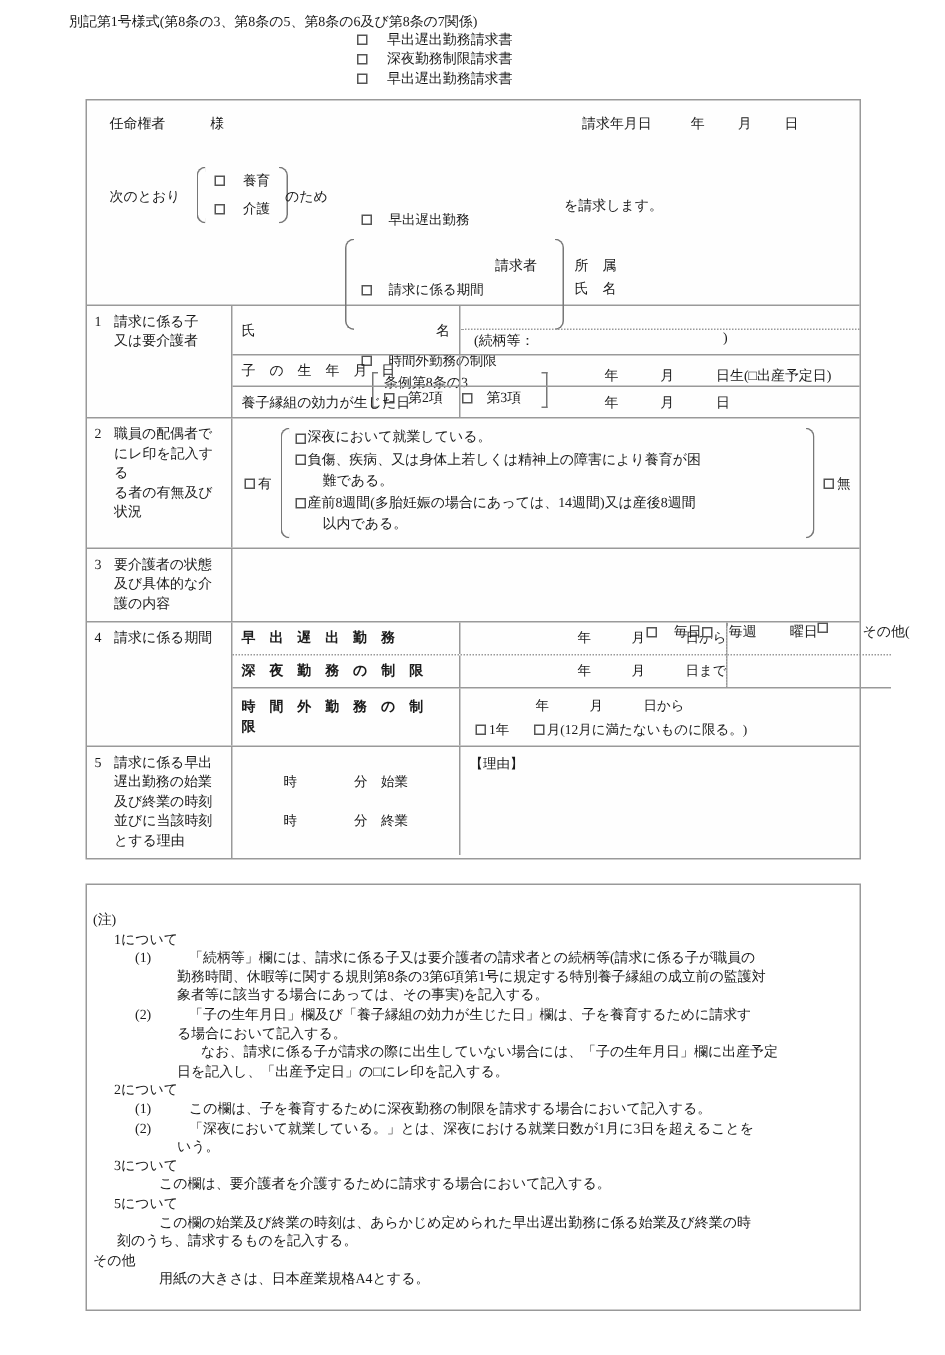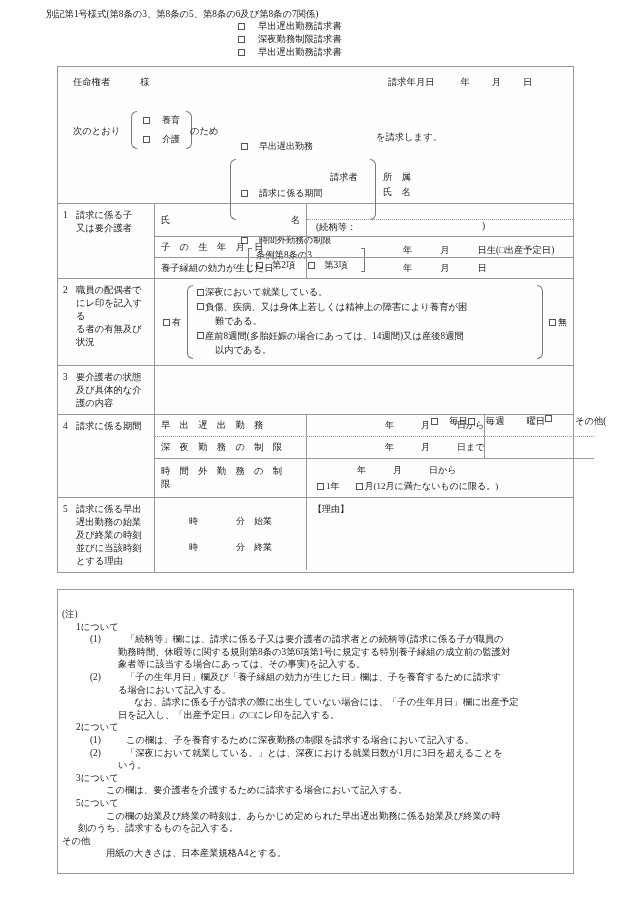--- a/index.html
+++ b/index.html
@@ -306,21 +306,21 @@
     flex: 0 0 auto;
     padding-left: 4px;
     padding-right: 2px;
   }
   .r2-m .lbl { margin-left: 2px; }
 
   
   .r3-body { height: 46px; }
 
   
-  .r4-lbl { width: 152px; flex: 0 0 152px; }
+  .r4-lbl { width: 152px; flex: 0 0 152px; font-weight: bold; }
   .r4-p1 { height: 21px; }
   .r4-p2 { height: 21px; }
   .r4-p3 { height: 38px; }
   .r4-val { display: flex; }
   .r4-date {
     flex: 1 1 auto;
     display: flex;
     align-items: center;
     box-sizing: border-box;
   }

